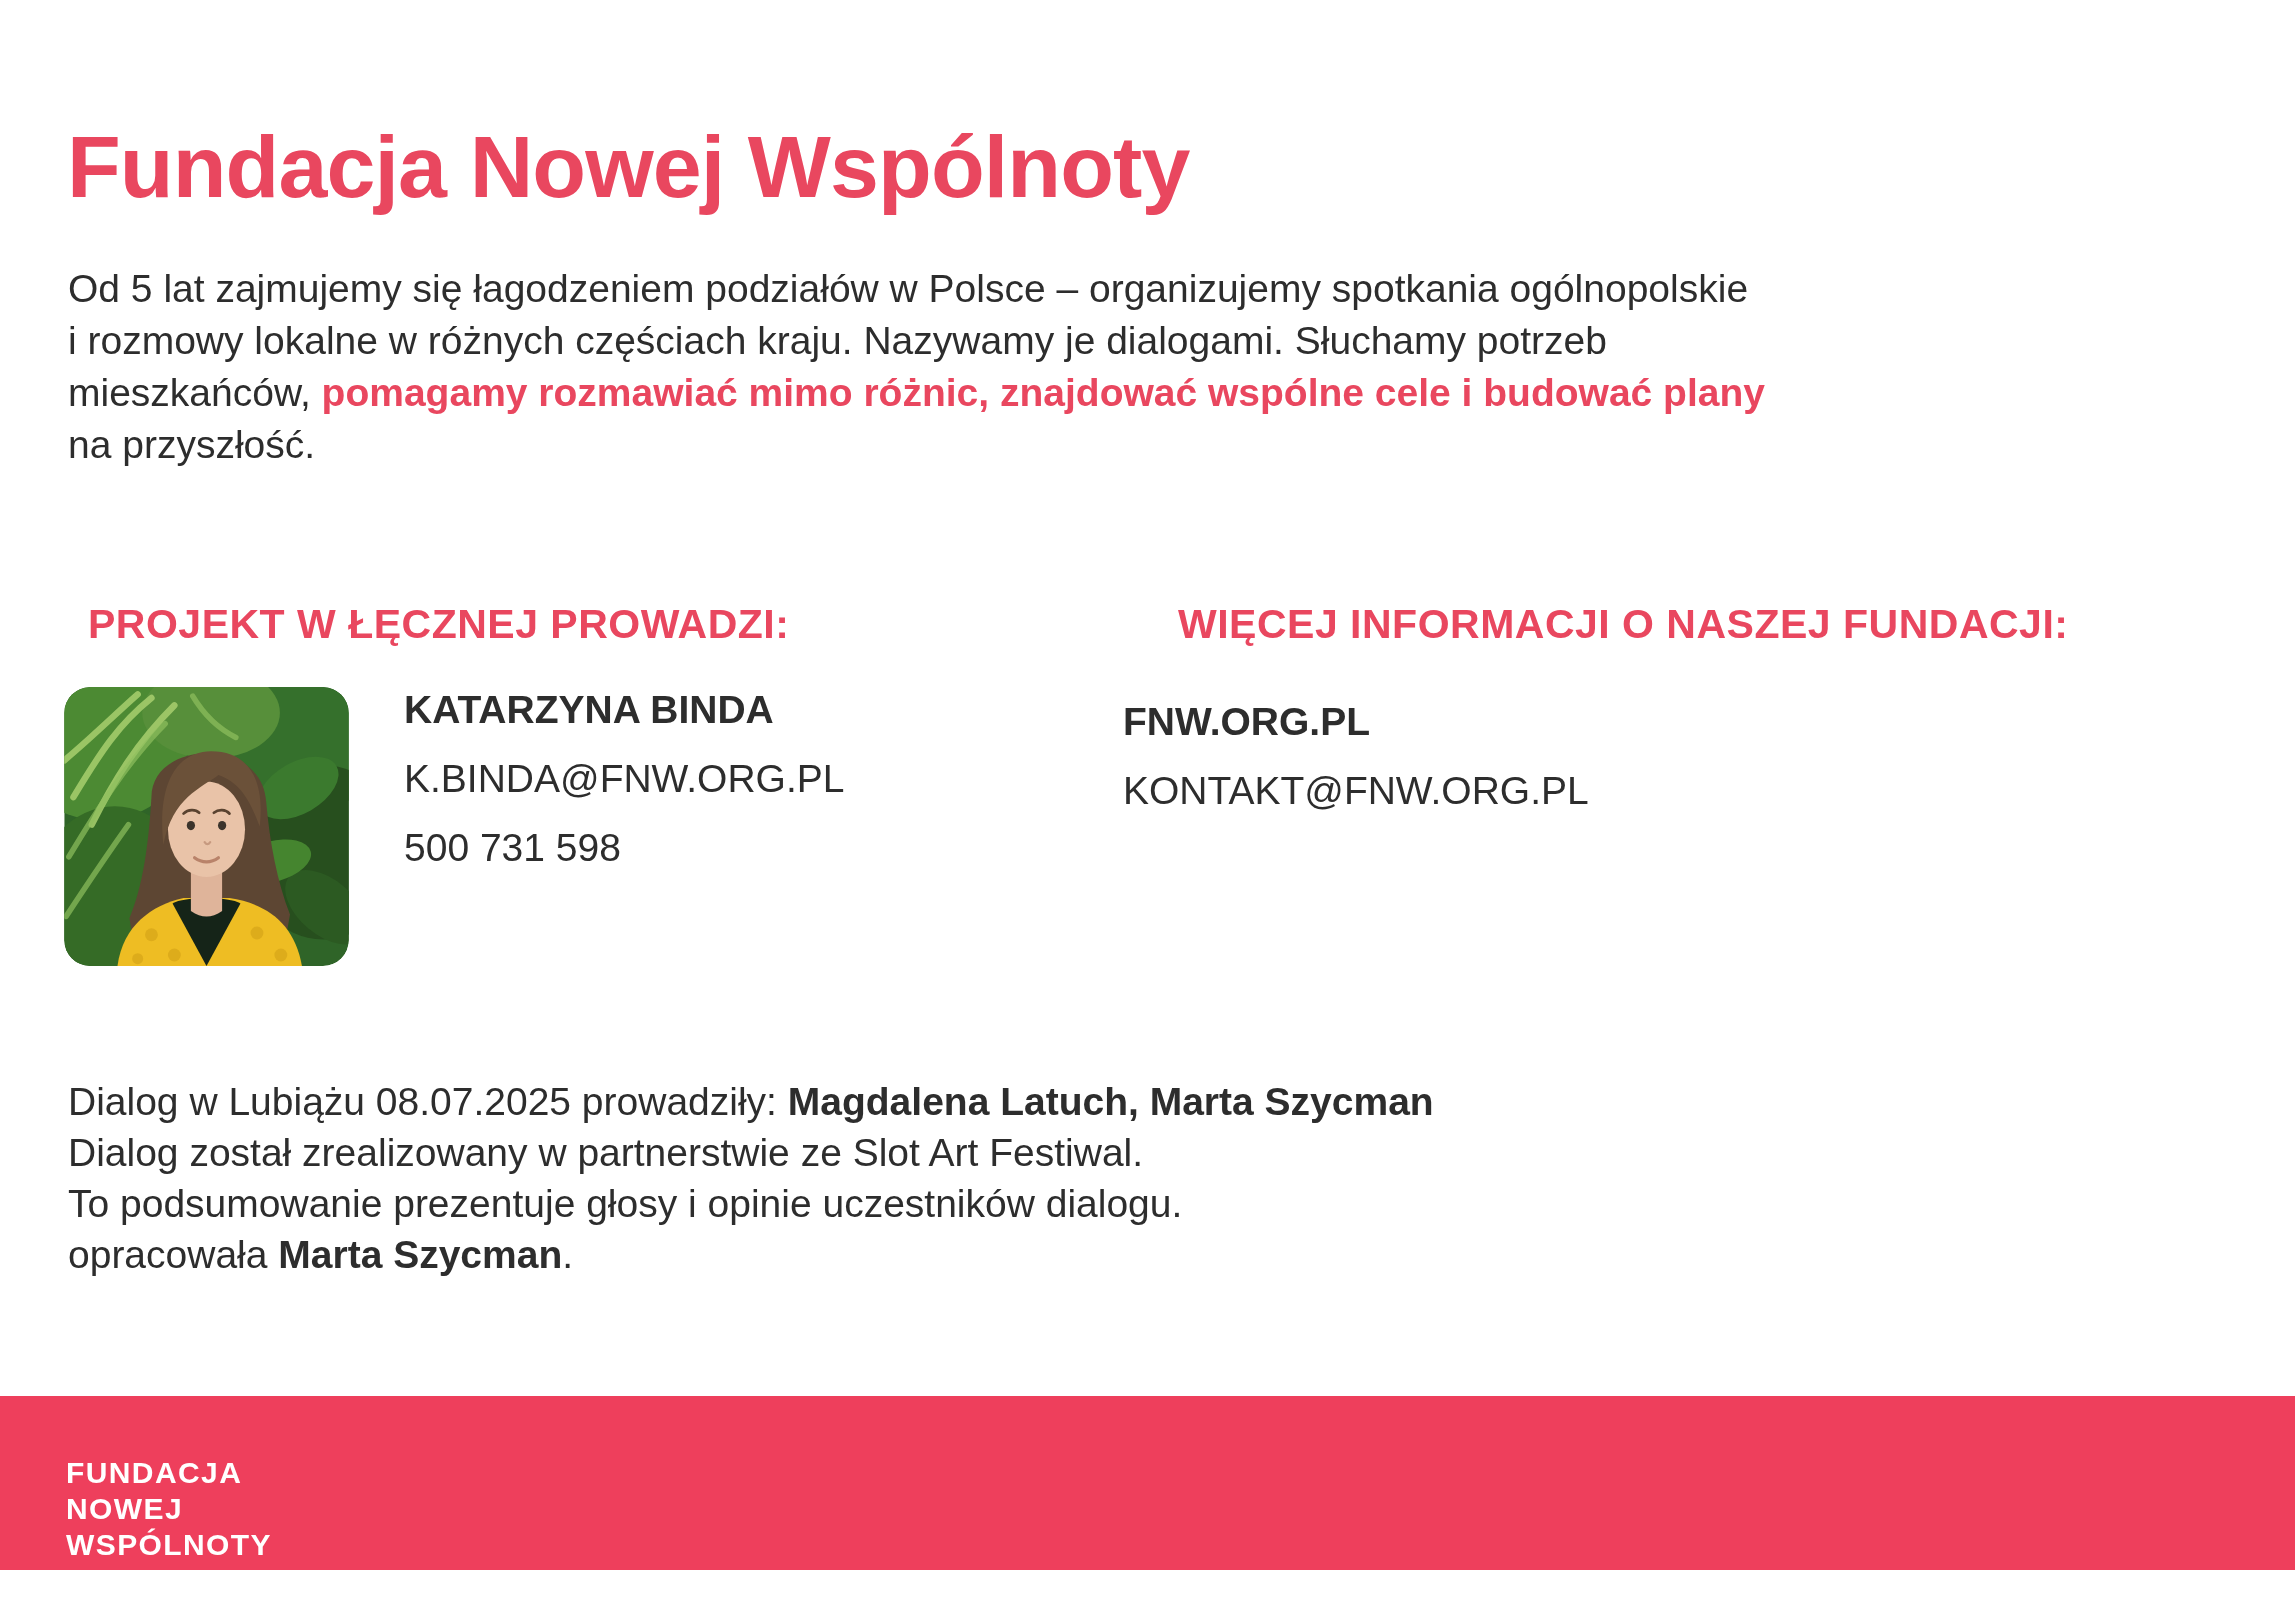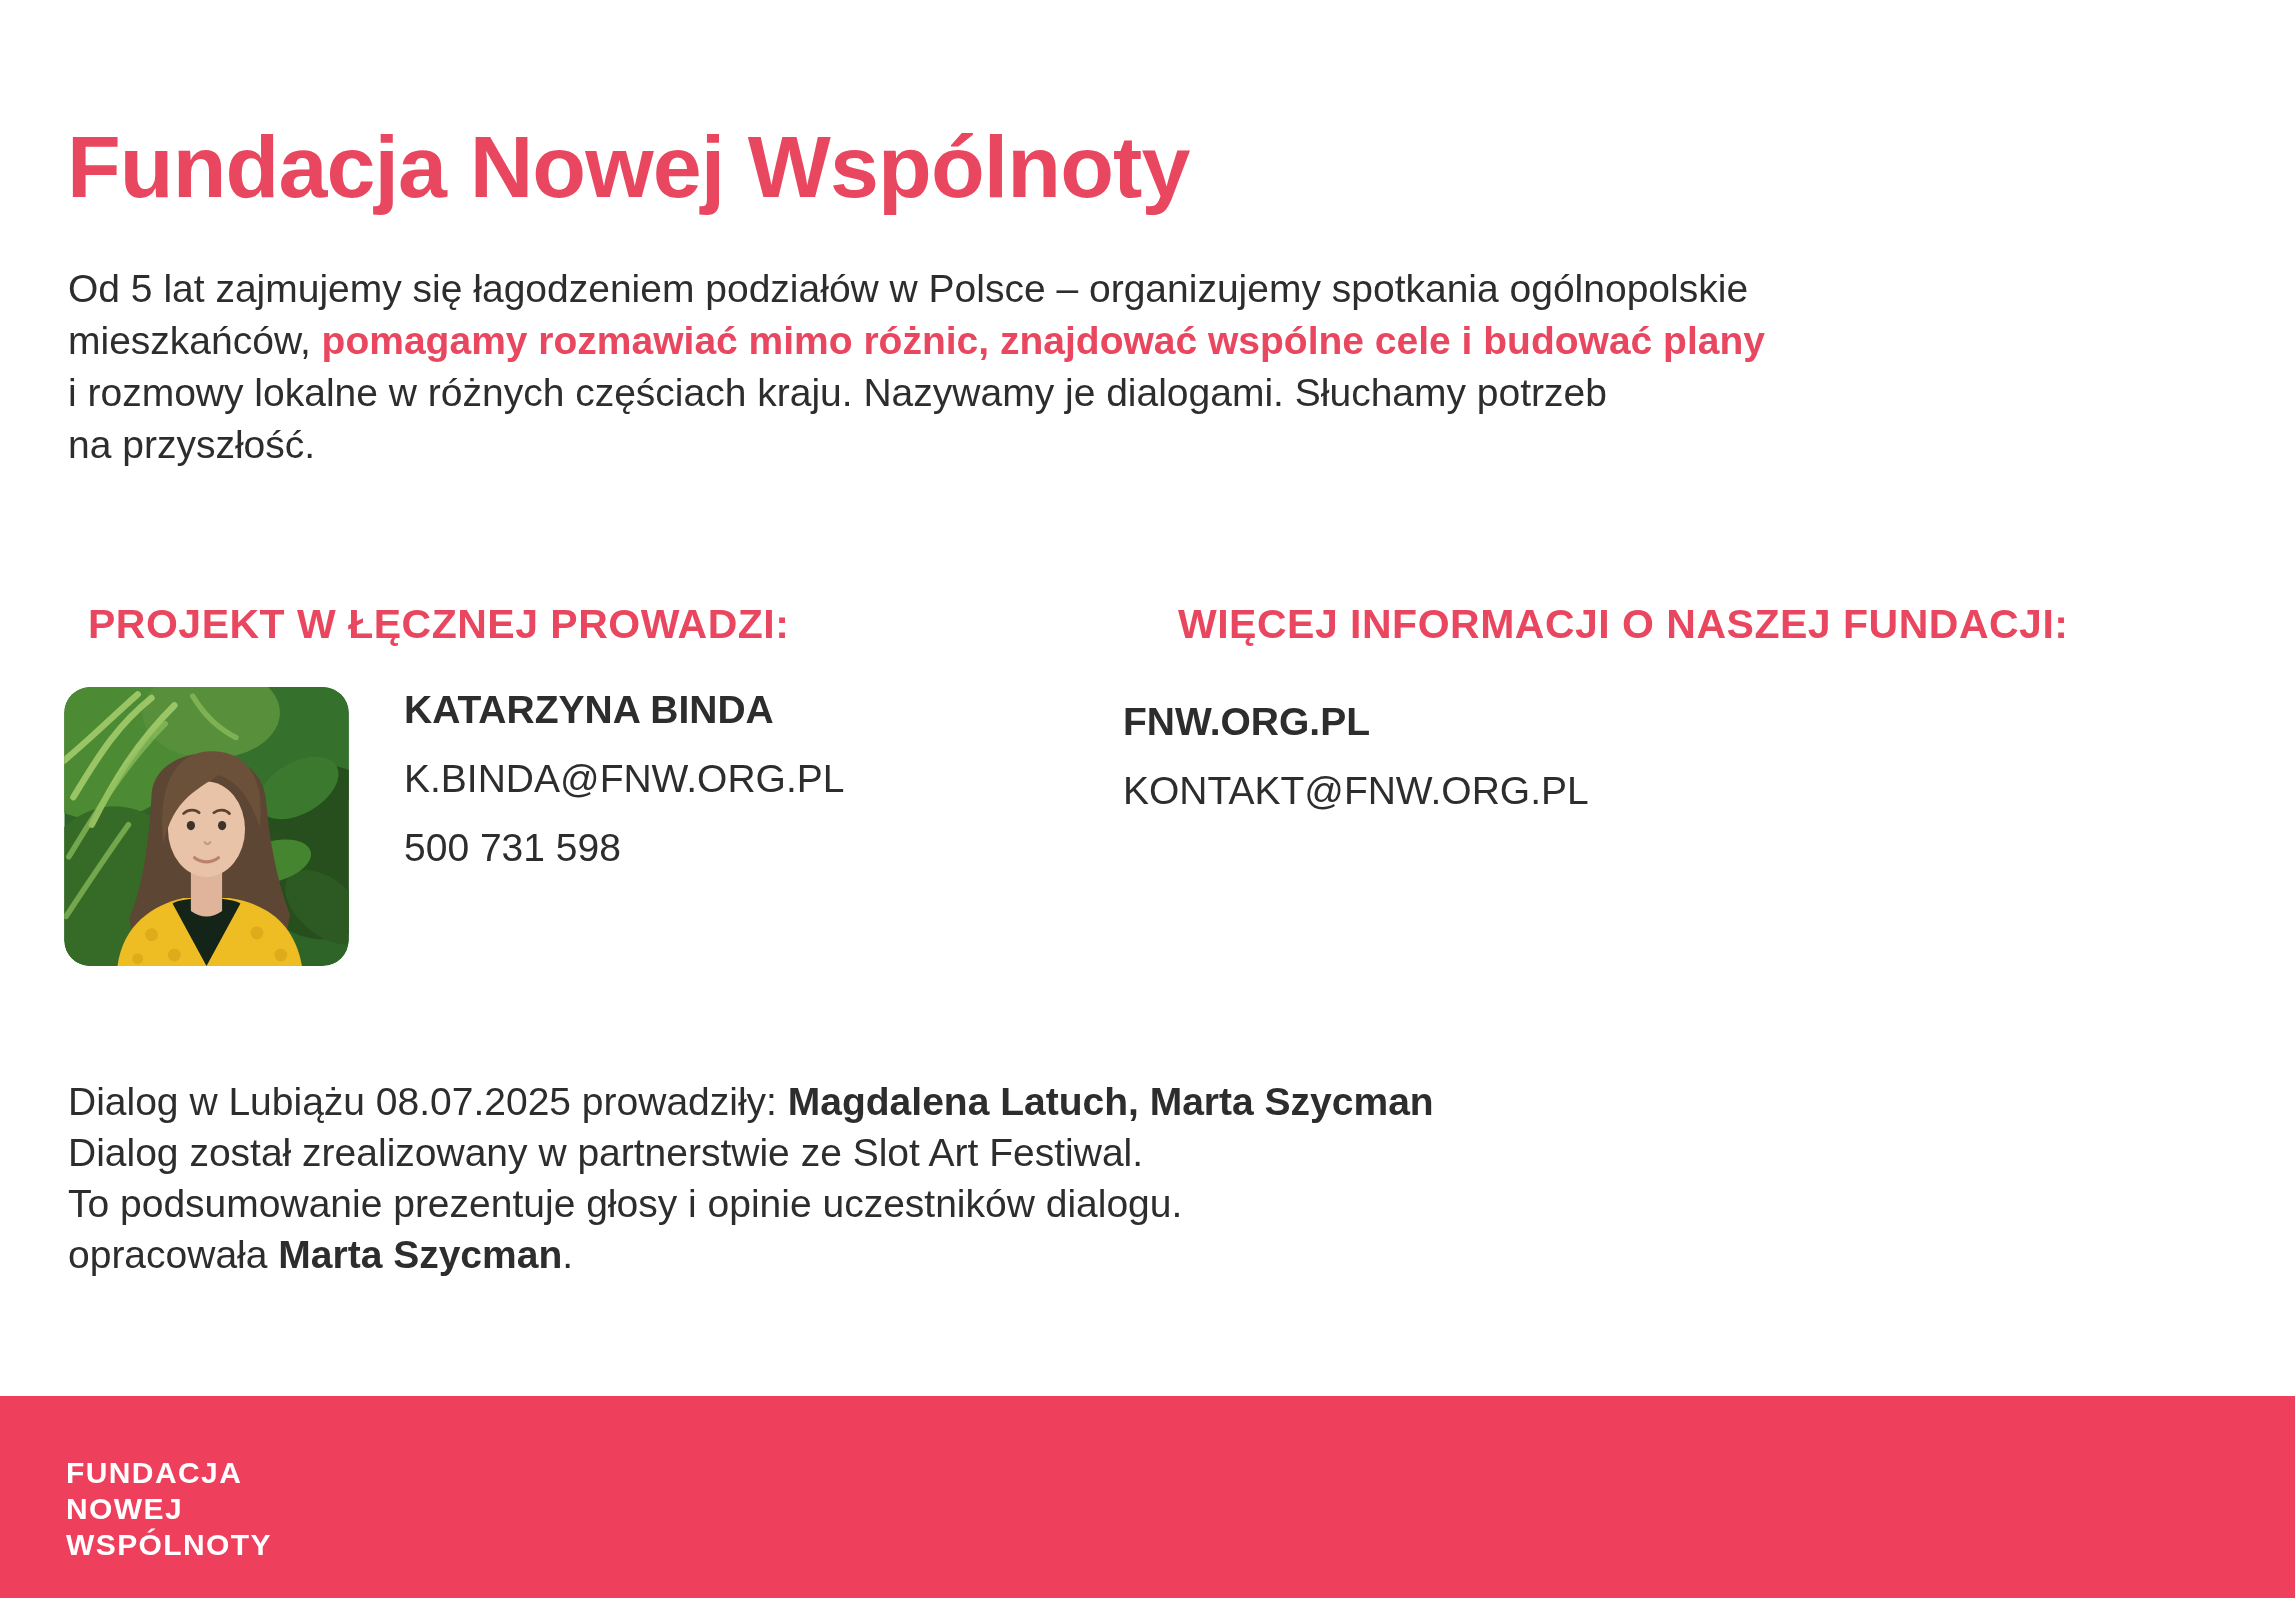--- a/index.html
+++ b/index.html
@@ -94,21 +94,21 @@
     color: var(--text);
     white-space: nowrap;
   }
   .note b { font-weight: bold; }
 
   .footer-bar {
     position: absolute;
     left: 0;
     top: 1396px;
     width: 2296px;
-    height: 202px;
+    height: 174px;
     background: var(--footer-bar);
   }
   .logo {
     position: absolute;
     left: 66px;
     top: 59px;
     color: var(--logo-text);
     font-size: 30px;
     line-height: 36px;
     font-weight: 800;
@@ -117,22 +117,22 @@
 </style>
 </head>
 <body>
 
 <div class="page">
 
   <h1 class="title">Fundacja Nowej Wspólnoty</h1>
 
   <div class="intro">
     <div class="line">Od 5 lat zajmujemy się łagodzeniem podziałów w Polsce – organizujemy spotkania ogólnopolskie</div>
+    <div class="line">i rozmowy lokalne w różnych częściach kraju. Nazywamy je dialogami. Słuchamy potrzeb</div>
     <div class="line"><span>mieszkańców, </span><span class="highlight">pomagamy rozmawiać mimo różnic, znajdować wspólne cele i budować plany</span></div>
-    <div class="line">i rozmowy lokalne w różnych częściach kraju. Nazywamy je dialogami. Słuchamy potrzeb</div>
     <div class="line">na przyszłość.</div>
   </div>
 
   <h2 class="col-heading left">PROJEKT W ŁĘCZNEJ PROWADZI:</h2>
   <h2 class="col-heading right">WIĘCEJ INFORMACJI O NASZEJ FUNDACJI:</h2>
 
   <div class="photo">
     <svg width="285" height="279" viewBox="0 0 310 304" xmlns="http://www.w3.org/2000/svg">
       <defs>
         <clipPath id="pc">

